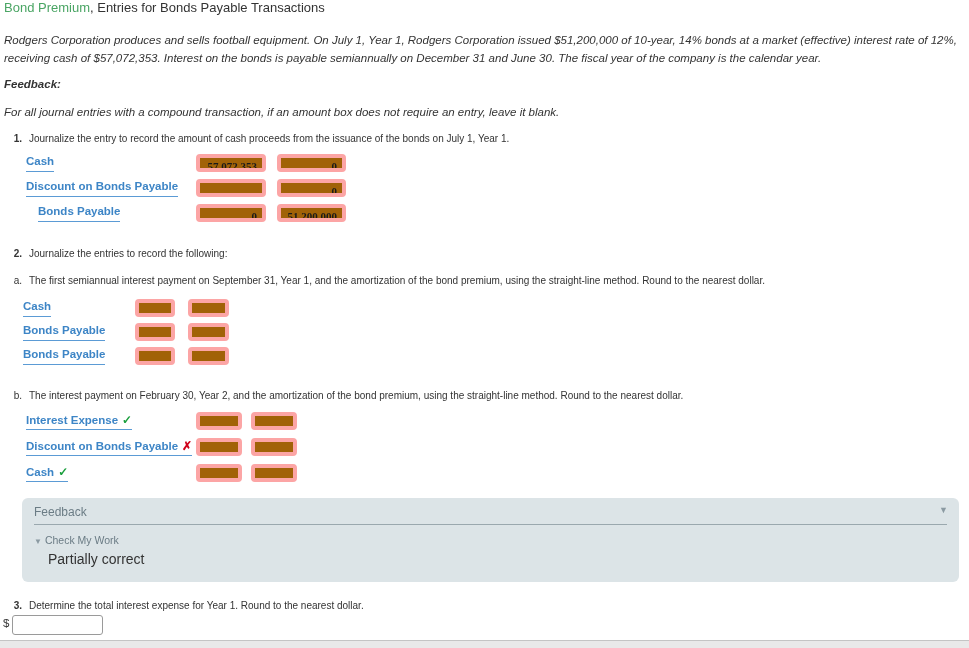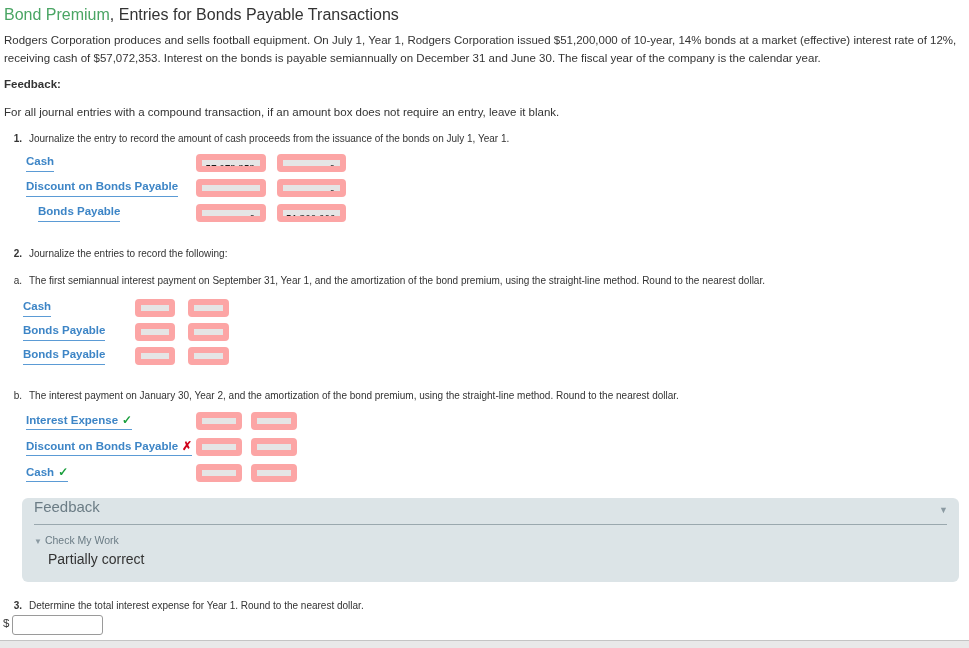--- a/index.html
+++ b/index.html
@@ -21,38 +21,39 @@
     left: 0; top: 0;
     width: 969px;
     height: 640px;
     background: #ffffff;
   }
 
   
   .title-line {
     position: absolute;
     left: 4px;
-    top: 6px;
-    font-size: 16px;
+    top: 0;
+    font-size: 13px;
     white-space: nowrap;
   }
   .title-green {
     color: #4aa564;
   }
   .title-rest {
     color: #333333;
   }
 
   
   .para {
     position: absolute;
     left: 4px;
     font-size: 11.5px;
     color: #333333;
     line-height: 18px;
+    font-style: italic;
   }
   #intro-para {
     top: 31px;
     width: 958px;
   }
   #required-label {
     top: 75px;
     font-weight: bold;
   }
   #blank-note {
@@ -112,23 +113,23 @@
     padding-left: 4px;
     font-size: 12px;
   }
   .mark-ok { color: #1a9f3d; }
   .mark-bad { color: #d0021b; }
 
   .amt {
     position: absolute;
     top: -1px;
     height: 18px;
-    border: 6px solid #fca5a5;
+    border: 4px solid #fca5a5;
     border-radius: 4px;
-    background: #e5e5e5;
+    background: #a16207;
     box-sizing: border-box;
     font-family: "Liberation Serif", serif;
     font-size: 11px;
     font-weight: bold;
     color: #1a1a1a;
     text-align: right;
     padding: 0 5px 0 3px;
     line-height: 16px;
     white-space: nowrap;
     overflow: hidden;
@@ -163,22 +164,22 @@
     top: 498px;
     width: 937px;
     height: 84px;
     background: #dce4e7;
     border-radius: 6px;
     box-sizing: border-box;
   }
   #feedback-title {
     position: absolute;
     left: 12px;
-    top: 0;
-    font-size: 15px;
+    top: 7px;
+    font-size: 12px;
     color: #6b7c85;
   }
   #feedback-collapse {
     position: absolute;
     right: 11px;
     top: 6px;
     font-size: 9px;
     color: #8b9aa2;
     line-height: 12px;
   }
@@ -305,21 +306,21 @@
       <span class="amt credit"></span>
     </div>
     <div class="jrow">
       <span class="acct">Bonds Payable</span>
       <span class="amt debit"></span>
       <span class="amt credit"></span>
     </div>
   </div>
 
   <div class="q-item" id="qb">
-    <span class="q-let">b.</span><span>The interest payment on January 30, Year 2, and the amortization of the bond premium, using the straight-line method. Round to the nearest dollar.</span>
+    <span class="q-let">b.</span><span>The interest payment on February 30, Year 2, and the amortization of the bond premium, using the straight-line method. Round to the nearest dollar.</span>
   </div>
 
   <div class="jtable" id="table2b">
     <div class="jrow">
       <span class="acct"><span>Interest Expense</span><span class="mark mark-ok">✓</span></span>
       <span class="amt debit"></span>
       <span class="amt credit"></span>
     </div>
     <div class="jrow">
       <span class="acct"><span>Discount on Bonds Payable</span><span class="mark mark-bad">✗</span></span>

